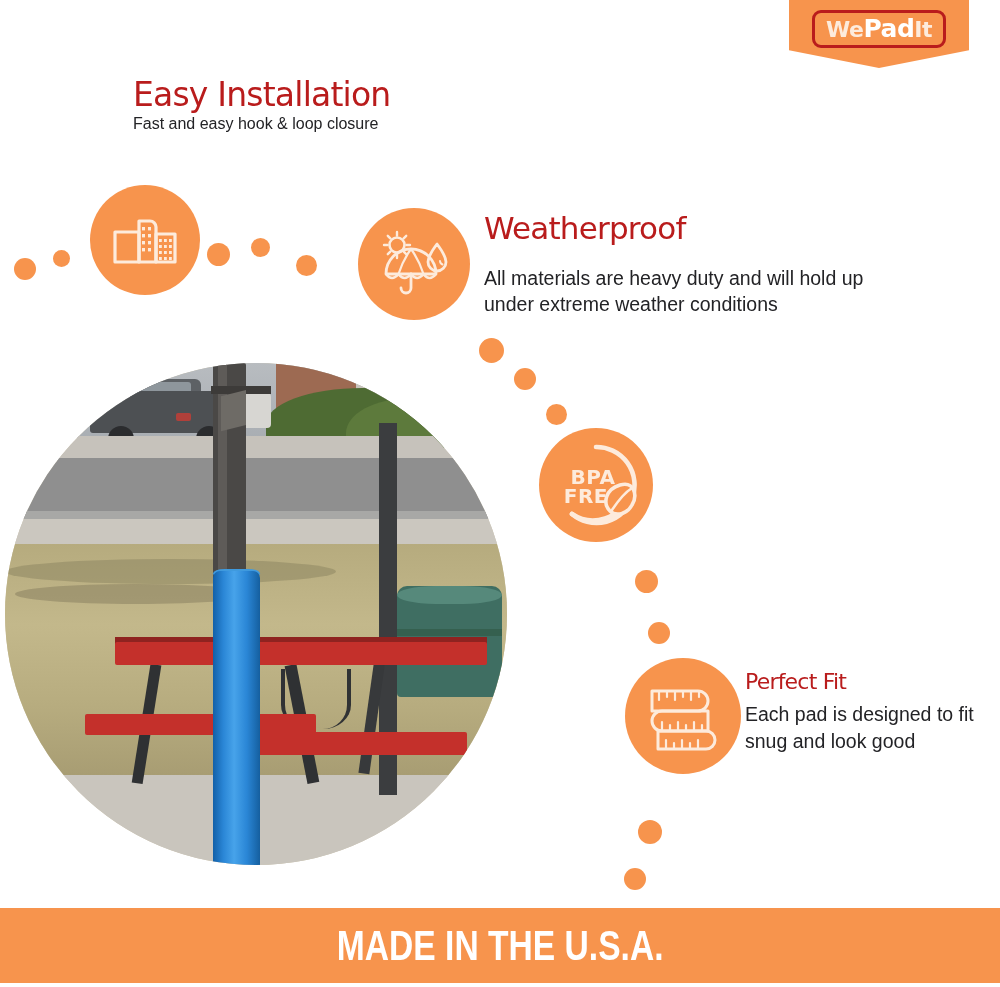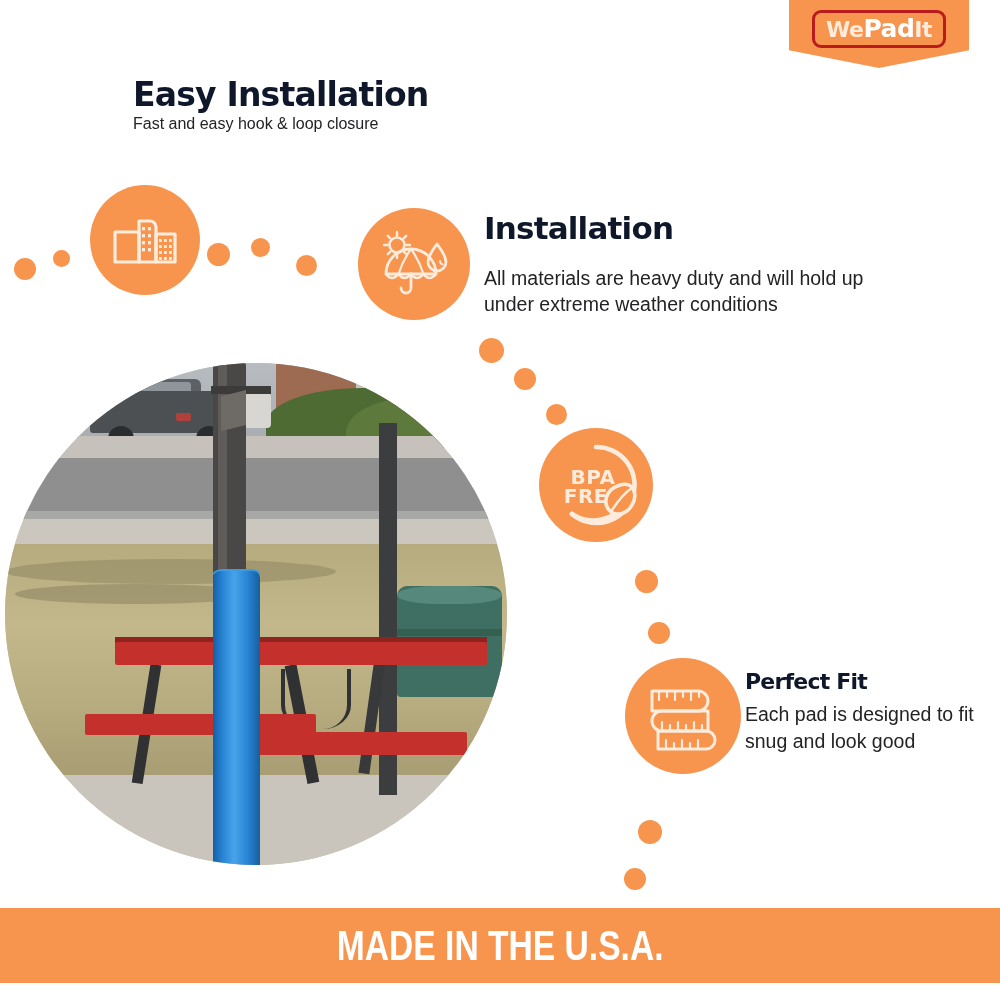--- a/index.html
+++ b/index.html
@@ -65,22 +65,22 @@
     border-radius: 50%;
     background: #F7944D;
     display: flex;
     align-items: center;
     justify-content: center;
   }
 
   
   .feature-title {
     font-family: "DejaVu Sans", sans-serif;
-    font-weight: 700;
-    color: #0f172a;
+    font-weight: 400;
+    color: #b91c1c;
     letter-spacing: -0.8px;
     line-height: 1.05;
   }
   .feature-desc {
     font-family: "Liberation Sans", sans-serif;
     font-weight: 400;
     color: #232326;
     line-height: 1.36;
   }
 
@@ -268,21 +268,21 @@
       <path d="M33 19 q8 11 12.5 25" fill="none" stroke="#FDEBDC" stroke-width="2.2"></path>
 
       <path d="M33 44 V58 a5 5 0 0 1 -10 0" fill="none" stroke="#FDEBDC" stroke-width="2.8" stroke-linecap="round"></path>
 
       <path d="M59 14 C59 14 50 26 50 32 a9 9 0 0 0 18 0 C68 26 59 14 59 14 Z" fill="none" stroke="#FDEBDC" stroke-width="2.8" stroke-linejoin="round"></path>
       <path d="M62 31 a4 4 0 0 0 2.5 3.5" fill="none" stroke="#FDEBDC" stroke-width="2" stroke-linecap="round"></path>
     </svg>
   </div>
 
   <div id="blk-weather">
-    <div class="feature-title">Installation</div>
+    <div class="feature-title">Weatherproof</div>
     <div class="feature-desc">All materials are heavy duty and will hold up under extreme weather conditions</div>
   </div>
 
   <div class="icon-circle" style="left:539px; top:428px; width:114px; height:114px;">
     <svg width="92" height="92" viewBox="0 0 92 92">
 
       <path d="M46 8 A38 38 0 1 1 22 75" fill="none" stroke="#FDEBDC" stroke-width="4.6" stroke-linecap="round"></path>
       <path d="M22 75 A38 38 0 0 0 79 56" fill="none" stroke="#FDEBDC" stroke-width="4.6" stroke-linecap="round"></path>
 
       <text x="43" y="45" text-anchor="middle" font-family="DejaVu Sans, sans-serif" font-size="20" font-weight="700" fill="#FDEBDC" letter-spacing="0.5">BPA</text>

